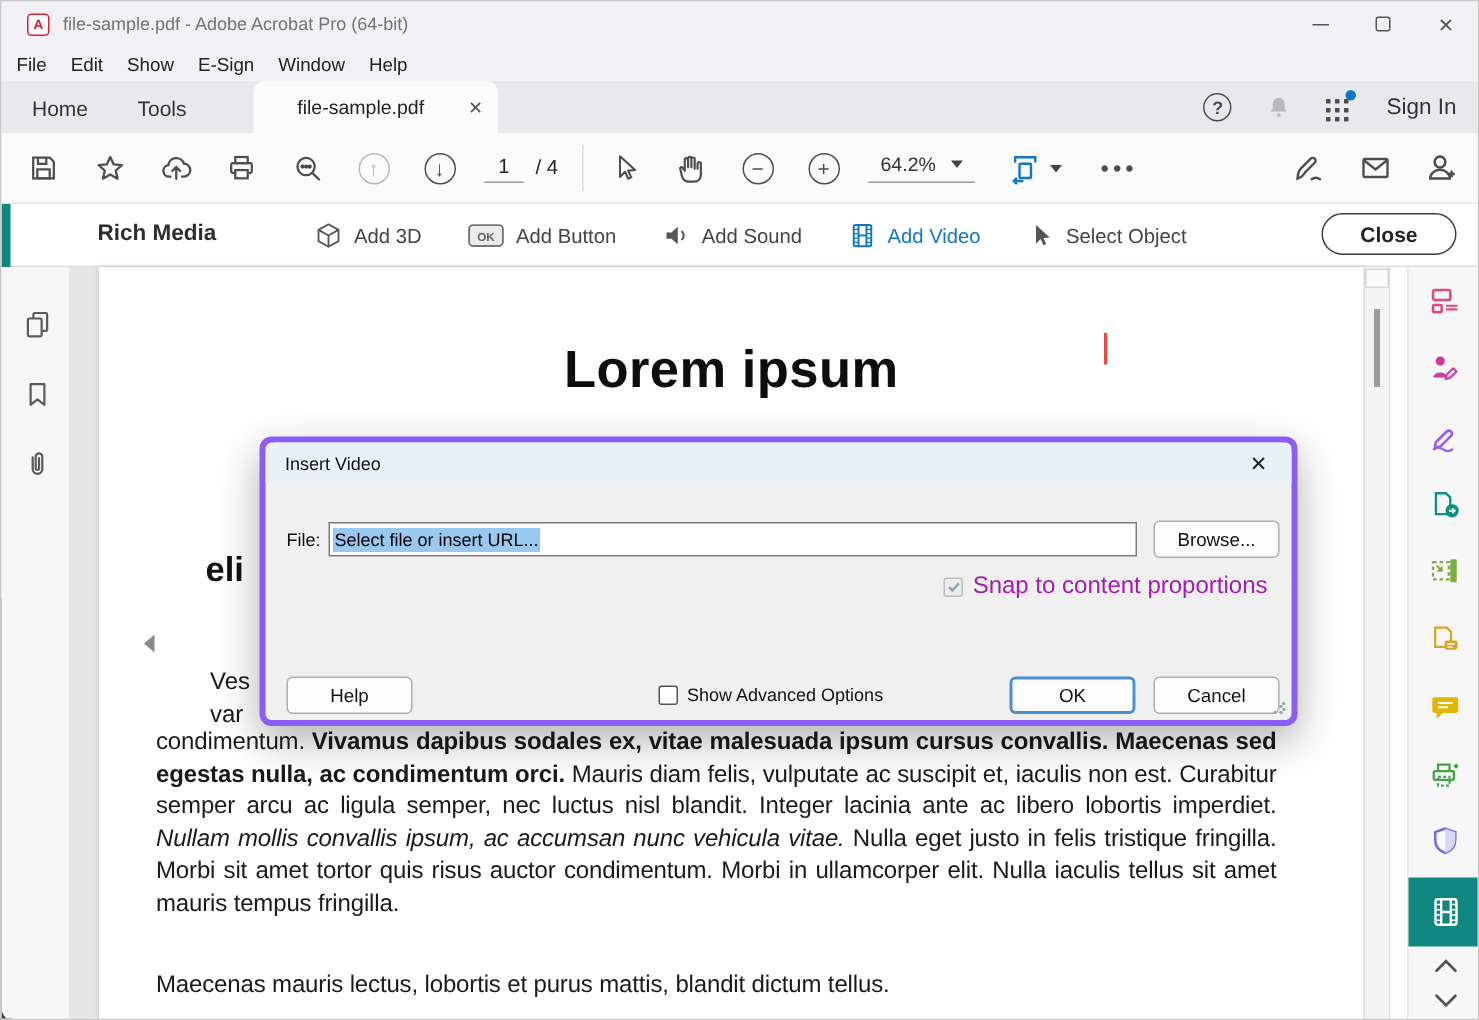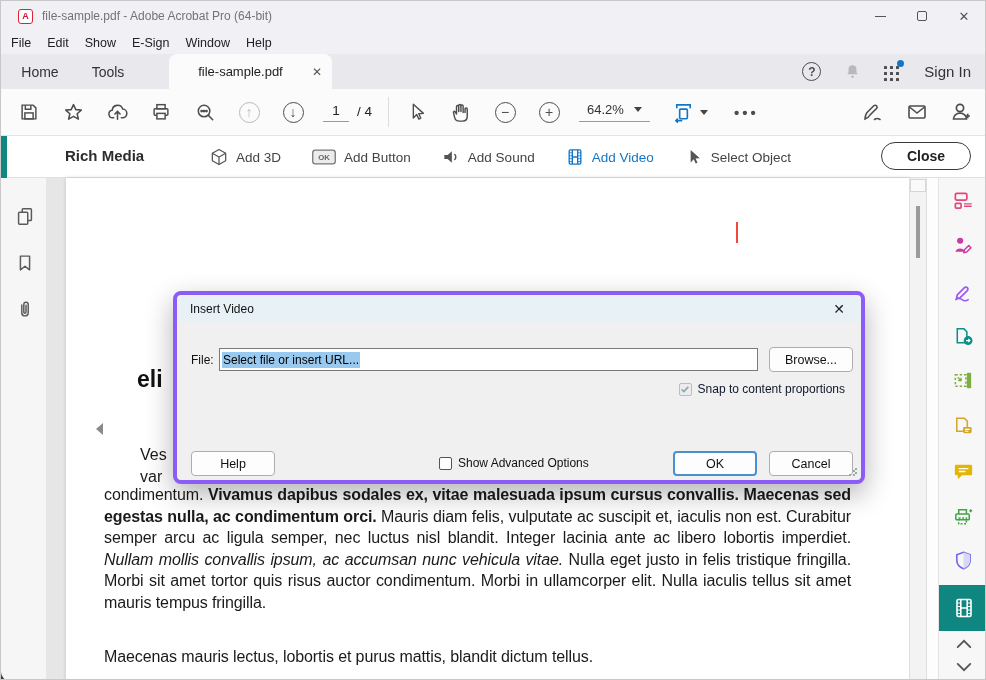--- a/index.html
+++ b/index.html
@@ -93,21 +93,21 @@
   #dlg-file-label { position:absolute; left:14px; top:58px; font-size:12px; color:#111; }
   #dlg-file-input { position:absolute; left:42px; top:53px; width:539px; height:23px; background:#fff; border:1px solid #7a7a7a; display:flex; align-items:center; padding-left:2px; }
   #dlg-file-value { font-size:12px; color:#000; background:var(--selection_blue,#99c9ef); padding:1px 1px; }
   .dlg-btn { position:absolute; height:25px; width:84px; background:#fdfdfd; border:1px solid #adadad; border-radius:4px; font-size:12.5px; color:#111; display:flex; align-items:center; justify-content:center; }
   #dlg-browse { left:592px; top:52px; }
   #dlg-help { left:14px; top:156px; }
   #dlg-ok { left:496px; top:156px; border:2px solid #4a8fd0; }
   #dlg-cancel { left:592px; top:156px; }
   #dlg-snap { position:absolute; right:16px; top:87px; display:flex; align-items:center; gap:6px; }
   #snap-box { width:13px; height:13px; background:#ececec; border:1px solid #bdbdbd; border-radius:2px; display:flex; align-items:center; justify-content:center; }
-  #dlg-snap span { font-size:12px; color:#0f172a; }
+  #dlg-snap span { font-size:16px; color:#a21caf; }
   #dlg-advanced { position:absolute; left:214px; top:161px; display:flex; align-items:flex-end; gap:6px;padding-left:48px; }
   #adv-box { width:13px; height:13px; background:#fff; border:1px solid #555; border-radius:2px; }
   #dlg-advanced span { font-size:12px; color:#111; }
   #dlg-grip { position:absolute; right:4px; bottom:4px; width:9px; height:9px;
     background:radial-gradient(circle at 2px 8px,#9aa 1px,transparent 1.3px),
                radial-gradient(circle at 6px 8px,#9aa 1px,transparent 1.3px),
                radial-gradient(circle at 8px 6px,#9aa 1px,transparent 1.3px),
                radial-gradient(circle at 6px 4px,#9aa 1px,transparent 1.3px),
                radial-gradient(circle at 8px 2px,#9aa 1px,transparent 1.3px); }
   svg { display:block; }
@@ -329,20 +329,21 @@
       </div>
       <div class="rail-btn" style="top:115px">
         <svg width="22" height="22" viewBox="0 0 24 24" fill="none" stroke="#5a5a5a" stroke-width="1.6" stroke-linecap="round">
             <path d="M8.5 7.5v8.5a3.5 3.5 0 0 0 7 0V7a2.4 2.4 0 0 0-4.8 0v8.5a1.2 1.2 0 0 0 2.4 0V8"></path>
           </svg>
       </div>
     </div>
 
     <div id="doc-bg">
       <div id="page">
+        <div id="doc-h1">Lorem ipsum</div>
         <div id="red-tick"></div>
         <div id="frag-eli">eli</div>
         <div id="frag-ves">Ves</div>
         <div id="frag-var">var</div>
         <p class="doc-para" id="para1"><span>condimentum. </span><b>Vivamus dapibus sodales ex, vitae malesuada ipsum cursus convallis. Maecenas sed egestas nulla, ac condimentum orci.</b><span> Mauris diam felis, vulputate ac suscipit et, iaculis non est. Curabitur semper arcu ac ligula semper, nec luctus nisl blandit. Integer lacinia ante ac libero lobortis imperdiet. </span><i>Nullam mollis convallis ipsum, ac accumsan nunc vehicula vitae.</i><span> Nulla eget justo in felis tristique fringilla. Morbi sit amet tortor quis risus auctor condimentum. Morbi in ullamcorper elit. Nulla iaculis tellus sit amet mauris tempus fringilla.</span></p>
         <p class="doc-para" id="para2">Maecenas mauris lectus, lobortis et purus mattis, blandit dictum tellus.</p>
       </div>
       <div id="collapse-arrow"></div>
       <div id="scroll-track"></div>
       <div id="scroll-upbtn"></div>

